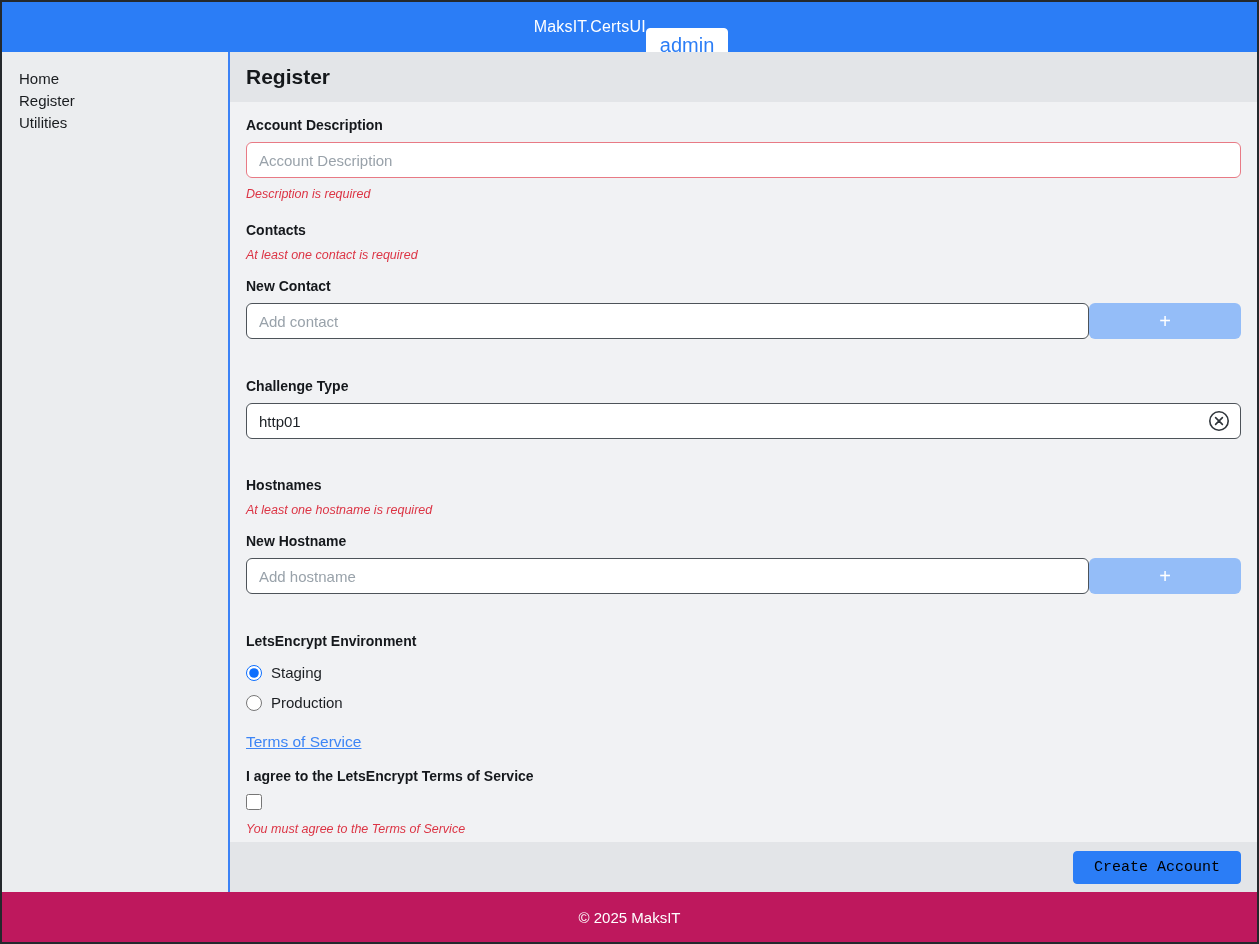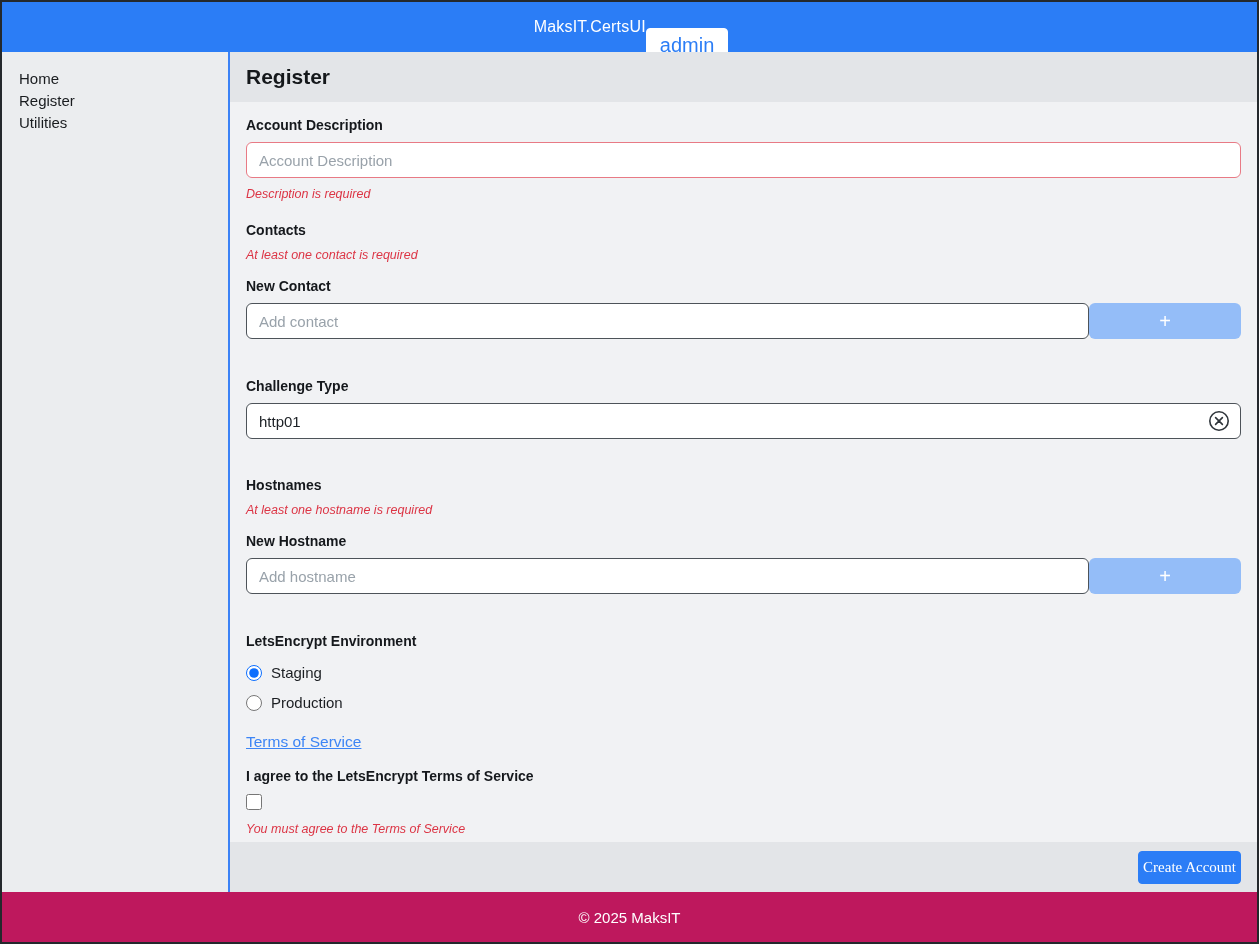--- a/index.html
+++ b/index.html
@@ -107,24 +107,24 @@
   }
   .agree-label { margin-top: 6px; margin-bottom: 10px; }
   .agree-check { width: 16px; height: 16px; accent-color: #0d6efd; cursor: pointer; display: block; margin-bottom: 12px; }
 
   .card-footer {
     flex: 0 0 50px; background: #e3e5e8;
     display: flex; align-items: center; justify-content: flex-end;
     padding: 0 16px;
   }
   .submit-btn {
-    background: #2b7df6; color: #ffffff;
+    background: #2b7df6; color: #000000;
     border: 1px solid #2b7df6; border-radius: 4px;
-    font-size: 15px; font-family: Liberation Serif, serif;
-    padding: 7px 4px; cursor: pointer;
+    font-size: 15px; font-family: Liberation Mono, monospace;
+    padding: 7px 20px; cursor: pointer;
   }
 
   
   .footer {
     height: 50px; flex: 0 0 50px;
     background: #be185d;
     display: flex; align-items: center; justify-content: center;
     color: #ffffff; font-size: 15px;
   }
 </style>

